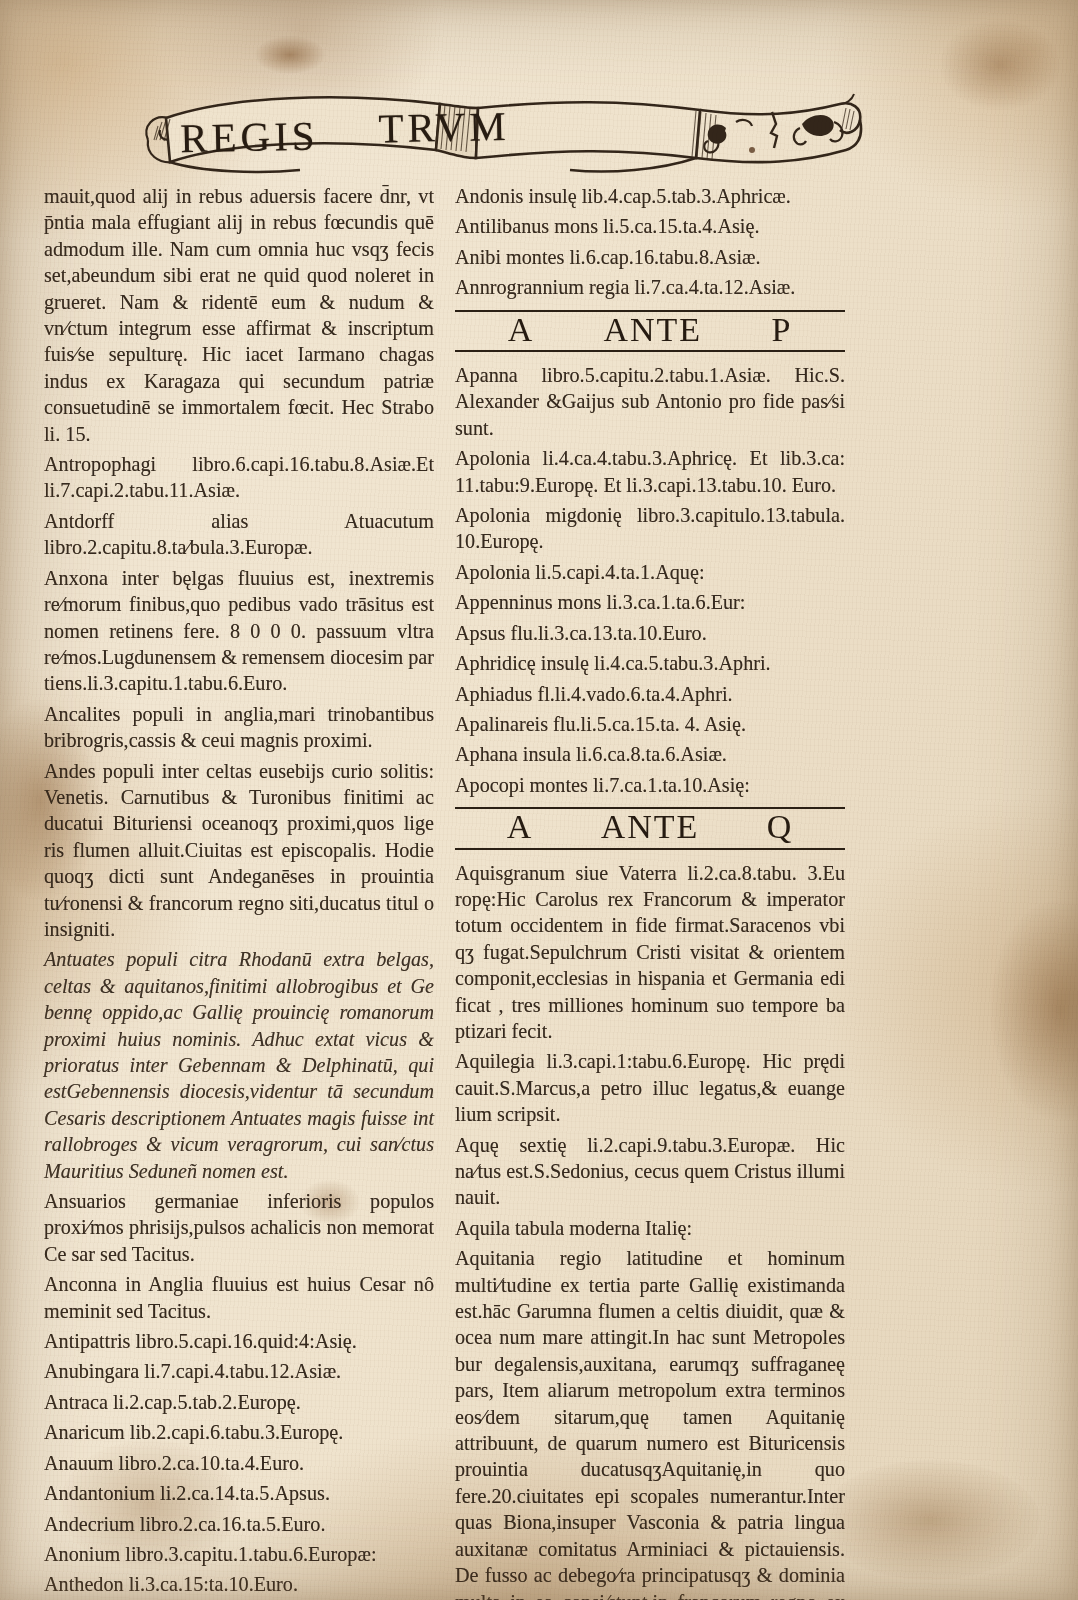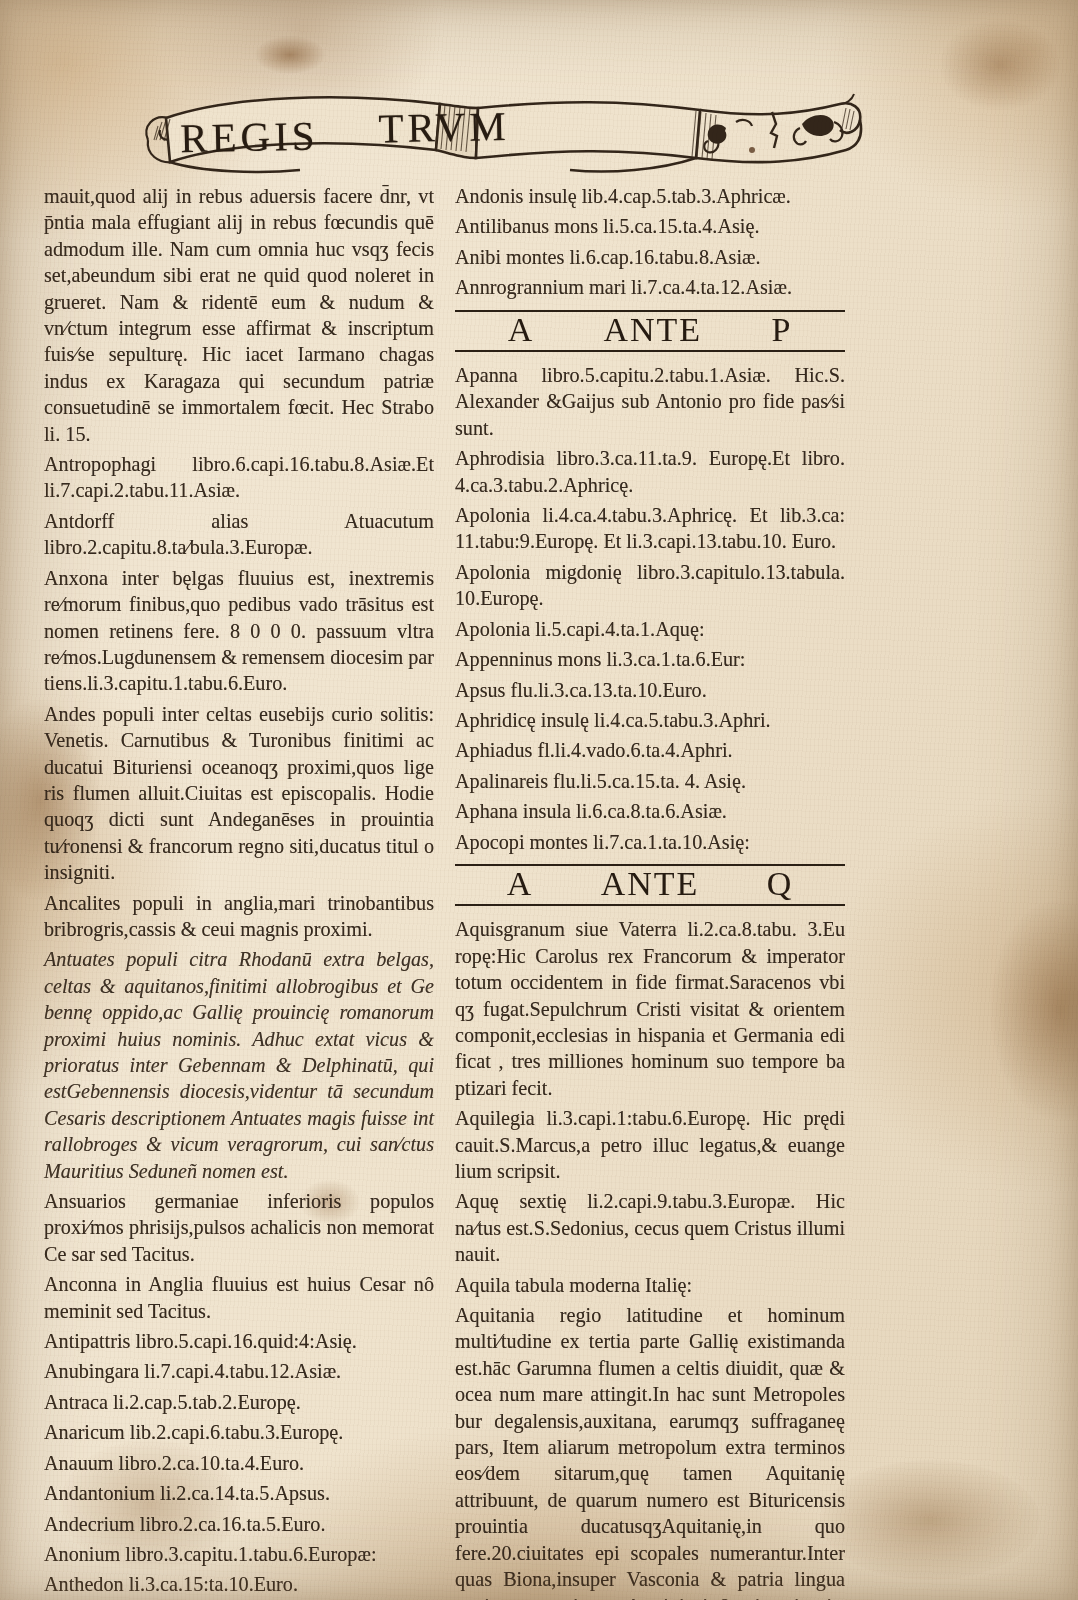--- a/index.html
+++ b/index.html
@@ -181,22 +181,22 @@
       <span class="w1">REGIS</span>
       <span class="w2">TRVM</span>
     </div>
   </div>
 
   <div class="col" id="col-left">
     <p class="entry ink-mid">mauit,quod alij in rebus aduersis facere d̄nr, vt p̄ntia mala effugiant alij in rebus fœcundis quē admodum ille. Nam cum omnia huc vsqʒ fecis set,abeundum sibi erat ne quid quod noleret in grueret. Nam &amp; ridentē eum &amp; nudum &amp; vn⁄ctum integrum esse affirmat &amp; inscriptum fuis⁄se sepulturę. Hic iacet Iarmano chagas indus ex Karagaza qui secundum patriæ consuetudinē se immortalem fœcit. Hec Strabo li. 15.</p>
     <p class="entry ink-mid">Antropophagi libro.6.capi.16.tabu.8.Asiæ.Et li.7.capi.2.tabu.11.Asiæ.</p>
     <p class="entry ink-mid">Antdorff alias Atuacutum libro.2.capitu.8.ta⁄bula.3.Europæ.</p>
     <p class="entry ink-mid">Anxona inter bęlgas fluuius est, inextremis re⁄morum finibus,quo pedibus vado trāsitus est nomen retinens fere. 8 0 0 0. passuum vltra re⁄mos.Lugdunensem &amp; remensem diocesim par tiens.li.3.capitu.1.tabu.6.Euro.</p>
+    <p class="entry ink-mid">Ancalites populi in anglia,mari trinobantibus bribrogris,cassis &amp; ceui magnis proximi.</p>
     <p class="entry ink-mid">Andes populi inter celtas eusebijs curio solitis: Venetis. Carnutibus &amp; Turonibus finitimi ac ducatui Bituriensi oceanoqʒ proximi,quos lige ris flumen alluit.Ciuitas est episcopalis. Hodie quoqʒ dicti sunt Andeganēses in prouintia tu⁄ronensi &amp; francorum regno siti,ducatus titul o insigniti.</p>
-    <p class="entry ink-mid">Ancalites populi in anglia,mari trinobantibus bribrogris,cassis &amp; ceui magnis proximi.</p>
     <p class="entry ink-soft">Antuates populi citra Rhodanū extra belgas, celtas &amp; aquitanos,finitimi allobrogibus et Ge bennę oppido,ac Gallię prouincię romanorum proximi huius nominis. Adhuc extat vicus &amp; prioratus inter Gebennam &amp; Delphinatū, qui estGebennensis diocesis,videntur tā secundum Cesaris descriptionem Antuates magis fuisse int rallobroges &amp; vicum veragrorum, cui san⁄ctus Mauritius Seduneñ nomen est.</p>
     <p class="entry ink-mid">Ansuarios germaniae inferioris populos proxi⁄mos phrisijs,pulsos achalicis non memorat Ce sar sed Tacitus.</p>
     <p class="entry ink-mid">Anconna in Anglia fluuius est huius Cesar nô meminit sed Tacitus.</p>
     <p class="entry ink-mid">Antipattris libro.5.capi.16.quid:4:Asię.</p>
     <p class="entry ink-mid">Anubingara li.7.capi.4.tabu.12.Asiæ.</p>
     <p class="entry ink-mid">Antraca li.2.cap.5.tab.2.Europę.</p>
     <p class="entry ink-mid">Anaricum lib.2.capi.6.tabu.3.Europę.</p>
     <p class="entry ink-mid">Anauum libro.2.ca.10.ta.4.Euro.</p>
     <p class="entry ink-mid">Andantonium li.2.ca.14.ta.5.Apsus.</p>
     <p class="entry ink-mid">Andecrium libro.2.ca.16.ta.5.Euro.</p>
@@ -204,32 +204,31 @@
     <p class="entry ink-mid">Anthedon li.3.ca.15:ta.10.Euro.</p>
     <p class="entry ink-mid">Anthiochia penes Meandrum libro.5. capit.2. tabula.1.Asię.</p>
     <p class="entry ink-mid">Anthiochia li.5.cap.5.tabu.1.Asię.</p>
 
   </div>
 
   <div class="col" id="col-right">
     <p class="entry ink-mid">Andonis insulę lib.4.cap.5.tab.3.Aphricæ.</p>
     <p class="entry ink-mid">Antilibanus mons li.5.ca.15.ta.4.Asię.</p>
     <p class="entry ink-mid">Anibi montes li.6.cap.16.tabu.8.Asiæ.</p>
-    <p class="entry ink-mid">Annrogrannium mari li.7.ca.4.ta.12.Asiæ.</p>
+    <p class="entry ink-mid">Annrogrannium regia li.7.ca.4.ta.12.Asiæ.</p>
 
     <div class="sechead">
       <div class="letters">
         <span>A</span>
         <span>ANTE</span>
         <span>P</span>
       </div>
     </div>
 
     <p class="entry ink-mid">Apanna libro.5.capitu.2.tabu.1.Asiæ.   Hic.S. Alexander &amp;Gaijus sub Antonio pro fide pas⁄si sunt.</p>
-    <p class="entry ink-mid">Aphrodisia libro.3.ca.11.ta.9. Europę.Et libro. 4.ca.3.tabu.2.Aphricę.</p>
     <p class="entry ink-mid">Apolonia li.4.ca.4.tabu.3.Aphricę. Et lib.3.ca: 11.tabu:9.Europę. Et li.3.capi.13.tabu.10. Euro.</p>
     <p class="entry ink-mid">Apolonia migdonię libro.3.capitulo.13.tabula. 10.Europę.</p>
     <p class="entry ink-mid">Apolonia li.5.capi.4.ta.1.Aquę:</p>
     <p class="entry ink-mid">Appenninus mons li.3.ca.1.ta.6.Eur:</p>
     <p class="entry ink-mid">Apsus flu.li.3.ca.13.ta.10.Euro.</p>
     <p class="entry ink-mid">Aphridicę insulę li.4.ca.5.tabu.3.Aphri.</p>
     <p class="entry ink-mid">Aphiadus fl.li.4.vado.6.ta.4.Aphri.</p>
     <p class="entry ink-mid">Apalinareis flu.li.5.ca.15.ta. 4. Asię.</p>
     <p class="entry ink-mid">Aphana insula li.6.ca.8.ta.6.Asiæ.</p>
     <p class="entry ink-mid">Apocopi montes li.7.ca.1.ta.10.Asię:</p>

